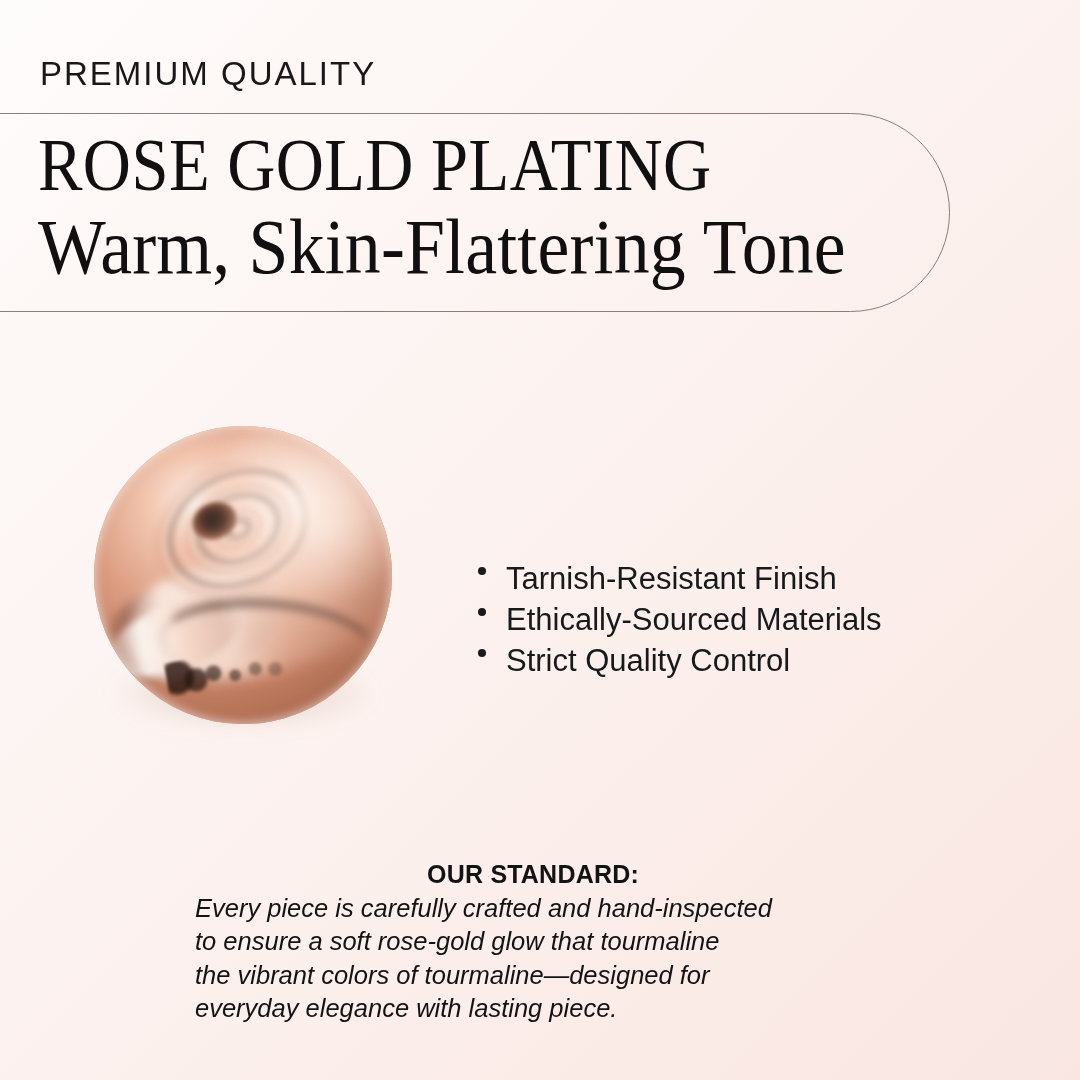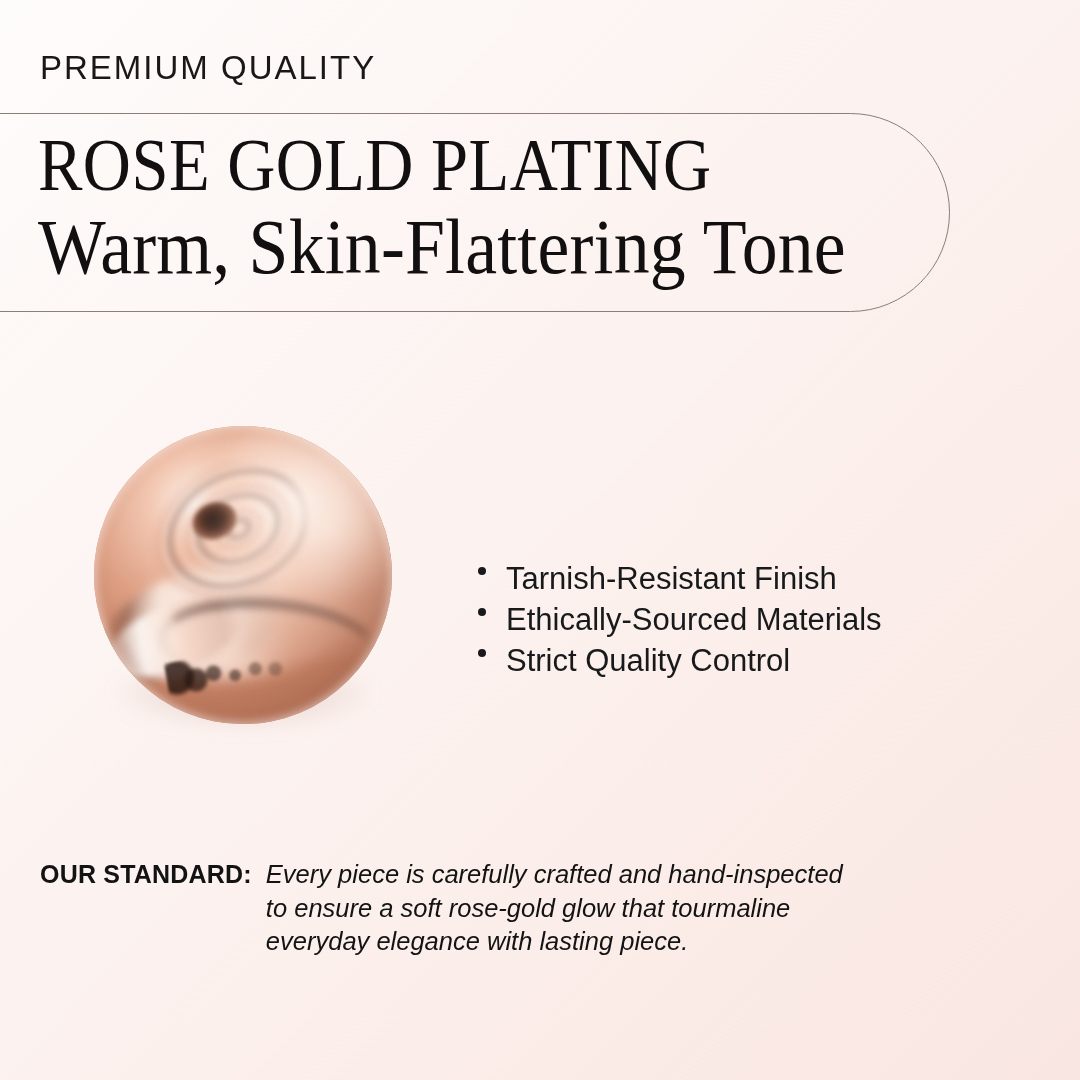--- a/index.html
+++ b/index.html
@@ -25,21 +25,21 @@
         #fdf7f5 22%,
         #fcf2ef 48%,
         #fbece8 74%,
         #f9e6e2 100%);
   }
 
   
   .eyebrow {
     position: absolute;
     left: 40px;
-    top: 48px;
+    top: 54px;
     font-family: "Liberation Sans", sans-serif;
     font-size: 33px;
     font-weight: 300;
     letter-spacing: 2.0px;
     color: #1a1718;
     line-height: 40px;
     white-space: nowrap;
   }
 
   
@@ -308,21 +308,22 @@
     top: -8px;
   }
 
   
   .footer {
     position: absolute;
     left: 40px;
     top: 858px;
     width: 1000px;
     display: flex;
-    align-items: flex-start;
+    align-items: center;
+    flex-direction: column;
   }
   .footer-label {
     font-family: "Liberation Sans", sans-serif;
     font-size: 25px;
     font-weight: 700;
     letter-spacing: 0.2px;
     color: #141314;
     line-height: 33.5px;
     white-space: nowrap;
     flex: 0 0 auto;
@@ -383,17 +384,18 @@
       <span class="bullet-dot"></span>
       <span>Strict Quality Control</span>
     </li>
   </ul>
 
   <div class="footer">
     <div class="footer-label">OUR STANDARD:</div>
     <div class="footer-body">
       <span class="footer-body-line">Every piece is carefully crafted and hand-inspected</span>
       <span class="footer-body-line">to ensure a soft rose-gold glow that tourmaline</span>
+      <span class="footer-body-line">the vibrant colors of tourmaline—designed for</span>
       <span class="footer-body-line">everyday elegance with lasting piece.</span>
     </div>
   </div>
 
 </div>
 
 </body></html>

